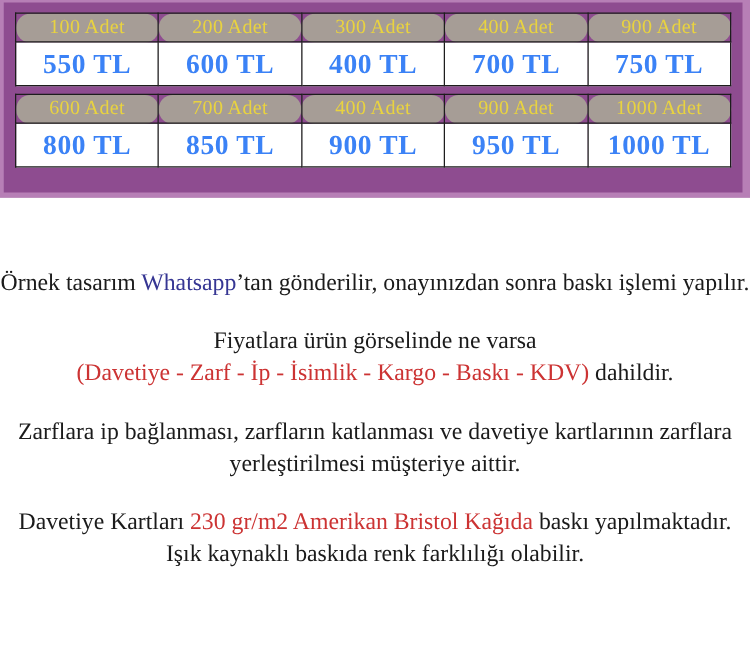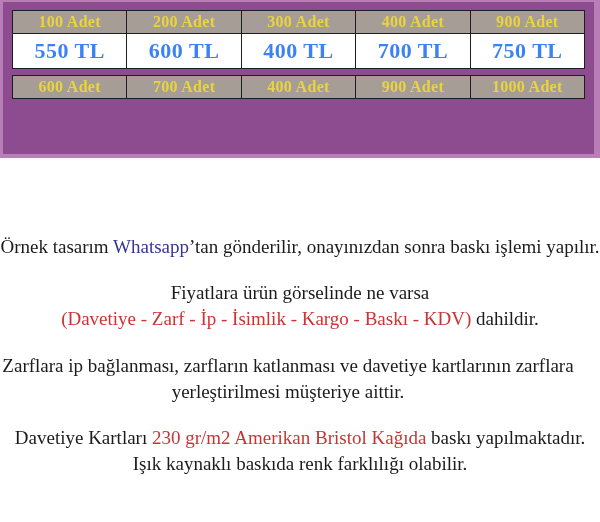--- a/index.html
+++ b/index.html
@@ -39,44 +39,45 @@
   table.price-table td {
     border: 1px solid #1d1d1d;
     text-align: center;
     vertical-align: middle;
     padding: 0;
   }
   table.price-table th {
     height: 22px;
     background: #a69d96;
     color: #e9d33f;
-    font-weight: bold;
+    font-weight: normal;
     font-size: 16px;
     letter-spacing: 0.3px;
+    border-radius: 11px;
   }
   table.price-table td {
     height: 34px;
     background: #ffffff;
     color: #3b82f6;
     font-weight: bold;
     font-size: 22px;
     letter-spacing: 0.5px;
   }
 
   
   .info {
     text-align: center;
     color: #1b1b1b;
     font-size: 19px;
     line-height: 26px;
   }
   .info p { margin: 0; }
-  .p-design   { padding-top: 76px; }
+  .p-design   { padding-top: 56px; }
   .p-includes { padding-top: 20px; }
-  .p-assembly { padding-top: 21px; width: 576px; margin: 0 auto; }
+  .p-assembly { padding-top: 21px; width: 576px; margin: 0 auto; padding-left: 12px; }
   .p-payment  { padding-top: 19px; }
   .p-paper    { padding-top: 20px; }
   .red  { color: #cc3333; text-align: right; }
   .blue { color: #363693; }
 </style>
 </head>
 <body>
 
 <div class="page">
 
@@ -103,20 +104,27 @@
 
     <table class="price-table second">
       <tbody>
           <tr>
         <th>600 Adet</th>
         <th>700 Adet</th>
         <th>400 Adet</th>
         <th>900 Adet</th>
         <th>1000 Adet</th>
       </tr>
+      <tr>
+        <td>800 TL</td>
+        <td>850 TL</td>
+        <td>900 TL</td>
+        <td>950 TL</td>
+        <td>1000 TL</td>
+      </tr>
     </tbody>
       </table>
 
   </div>
 
   <div class="info">
 
     <p class="p-design"><span>Örnek tasarım </span><span class="blue">Whatsapp</span><span>’tan gönderilir, onayınızdan sonra baskı işlemi yapılır.</span></p>
 
     <p class="p-includes"><span>Fiyatlara ürün görselinde ne varsa</span><br><span class="red">(Davetiye - Zarf - İp - İsimlik - Kargo - Baskı - KDV)</span><span> dahildir.</span></p>

